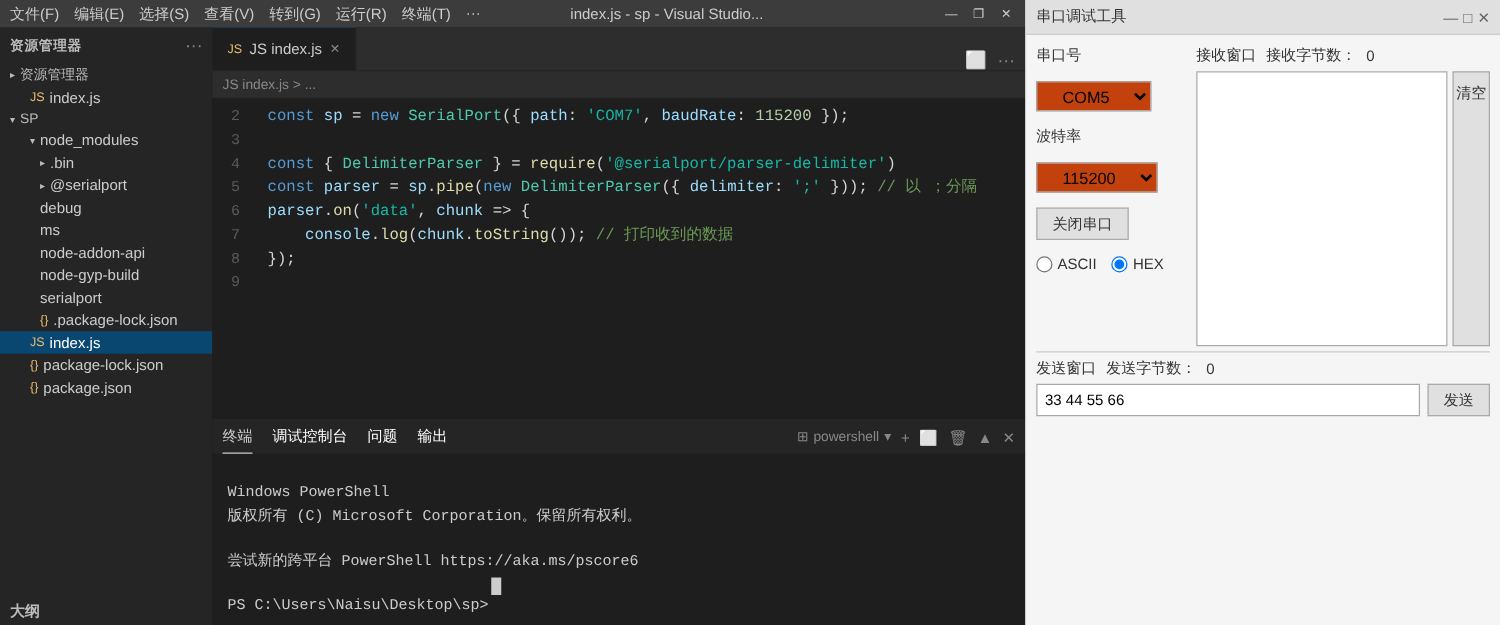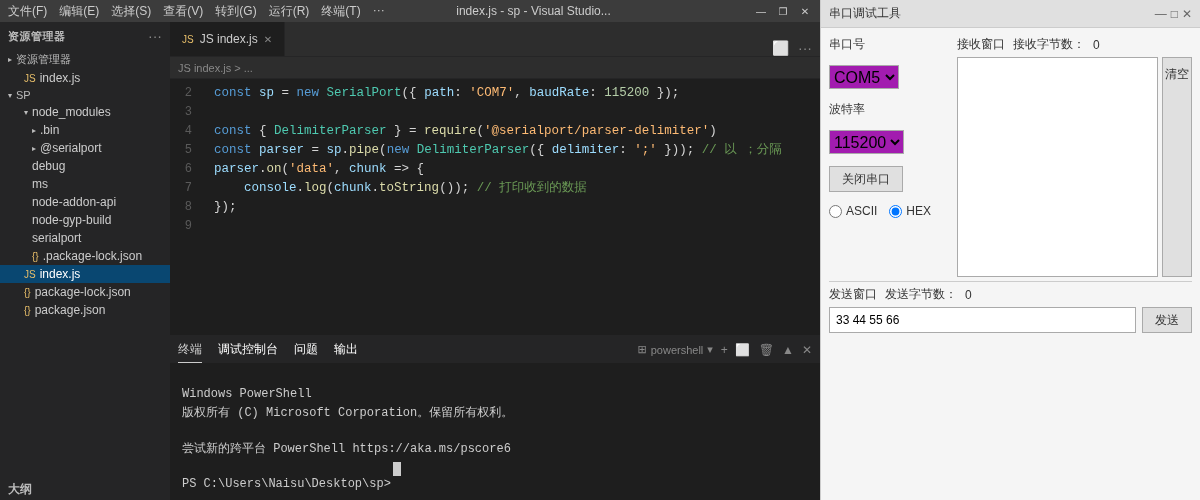--- a/index.html
+++ b/index.html
@@ -45,21 +45,21 @@
     
     .code-area { flex: 1; overflow: hidden; display: flex; background: #1e1e1e; font-family: 'Consolas', 'Courier New', monospace; font-size: 13px; }
     .line-numbers { width: 36px; padding: 4px 0; text-align: right; padding-right: 8px; color: #5a5a5a; font-size: 12px; user-select: none; flex-shrink: 0; }
     .line-number { height: 19px; display: flex; align-items: center; justify-content: flex-end; padding-right: 6px; }
     .code-lines { flex: 1; padding: 4px 0 4px 8px; overflow: hidden; }
     .code-line { height: 19px; display: flex; align-items: center; white-space: pre; color: #d4d4d4; font-size: 12.5px; }
 
     
     .kw { color: #569cd6; }
     .var-name { color: #9cdcfe; }
-    .str { color: #fdba74; }
+    .str { color: #14b8a6; }
     .num { color: #b5cea8; }
     .fn { color: #dcdcaa; }
     .punct { color: #d4d4d4; }
     .obj { color: #4ec9b0; }
     .prop { color: #9cdcfe; }
 
     
     .bottom-panel { height: 165px; background: #1e1e1e; border-top: 1px solid #252526; display: flex; flex-direction: column; flex-shrink: 0; }
     .bottom-tabs { height: 28px; background: #252526; display: flex; align-items: center; padding: 0 8px; gap: 16px; flex-shrink: 0; border-bottom: 1px solid #1e1e1e; }
     .bottom-tab { color: #ffffff; font-size: 12px; cursor: pointer; padding: 4px 0; }
@@ -74,21 +74,21 @@
     
     .serial-tool { width: 380px; background: #f0f0f0; border-left: 1px solid #ccc; display: flex; flex-direction: column; flex-shrink: 0; }
     .serial-tool-title { height: 28px; background: #e0e0e0; border-bottom: 1px solid #ccc; display: flex; align-items: center; padding: 0 8px; font-size: 12px; color: #333; font-weight: 500; }
     .serial-tool-title-text { flex: 1; }
     .serial-tool-btn { color: #666; cursor: pointer; font-size: 12px; margin-left: 4px; }
     .serial-tool-body { flex: 1; display: flex; flex-direction: column; padding: 8px; background: #f5f5f5; }
     .serial-row { display: flex; align-items: center; gap: 8px; margin-bottom: 6px; }
     .serial-label { font-size: 12px; color: #333; white-space: nowrap; min-width: 40px; }
     .serial-count { font-size: 12px; color: #333; }
     .serial-count-val { color: #333; }
-    .serial-select { height: 24px; border: 1px solid #aaa; background: #a21caf; font-size: 16px; padding: 0 0; cursor: pointer; min-width: 70px; appearance: auto; }
+    .serial-select { height: 24px; border: 1px solid #aaa; background: #c2410c; font-size: 13px; padding: 0 16px; cursor: pointer; min-width: 70px; appearance: auto; }
     .serial-btn { height: 26px; padding: 0 12px; background: #e0e0e0; border: 1px solid #aaa; font-size: 12px; cursor: pointer; color: #333; }
     .serial-radio-group { display: flex; gap: 12px; align-items: center; }
     .serial-radio-item { display: flex; align-items: center; gap: 4px; font-size: 12px; color: #333; cursor: pointer; }
     .serial-textarea { flex: 1; border: 1px solid #aaa; background: #fff; resize: none; font-size: 12px; padding: 4px; }
     .serial-clear-btn { width: 30px; background: #e0e0e0; border: 1px solid #aaa; font-size: 12px; cursor: pointer; color: #333; display: flex; align-items: flex-start; justify-content: center; padding-top: 8px; writing-mode: initial; }
     .serial-send-row { display: flex; align-items: center; gap: 6px; }
     .serial-send-input { flex: 1; height: 26px; border: 1px solid #aaa; font-size: 12px; padding: 0 6px; background: #fff; }
     .serial-send-btn { height: 26px; padding: 0 12px; background: #e0e0e0; border: 1px solid #aaa; font-size: 12px; cursor: pointer; color: #333; white-space: nowrap; }
     .serial-divider { height: 1px; background: #ccc; margin: 4px 0; }
     .outline-label { padding: 2px 8px; color: #bbb; font-size: 12px; font-weight: 600; }

